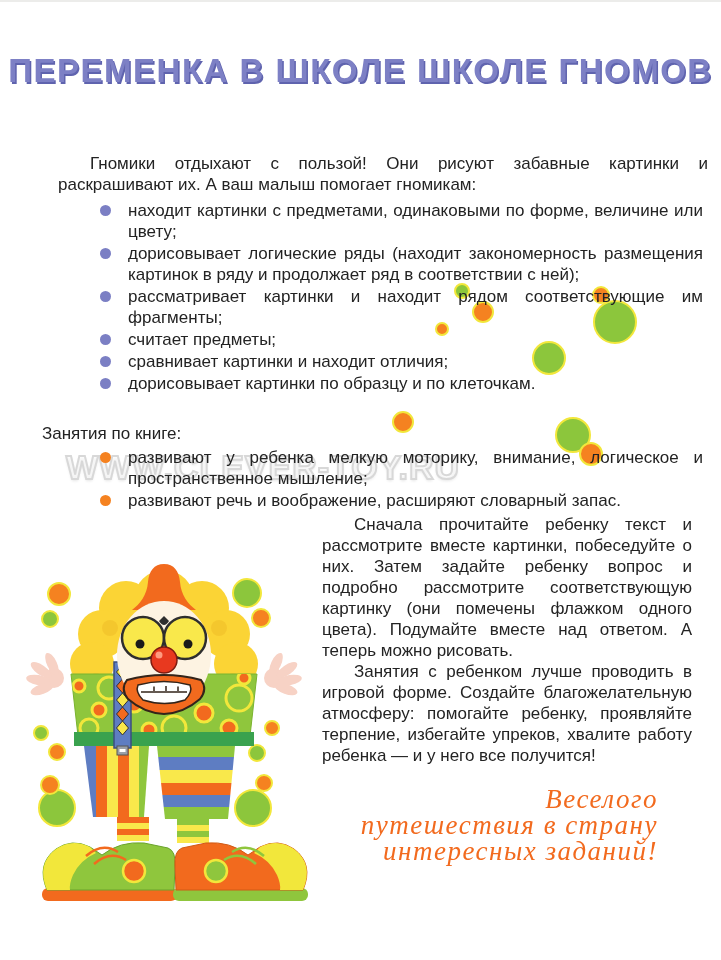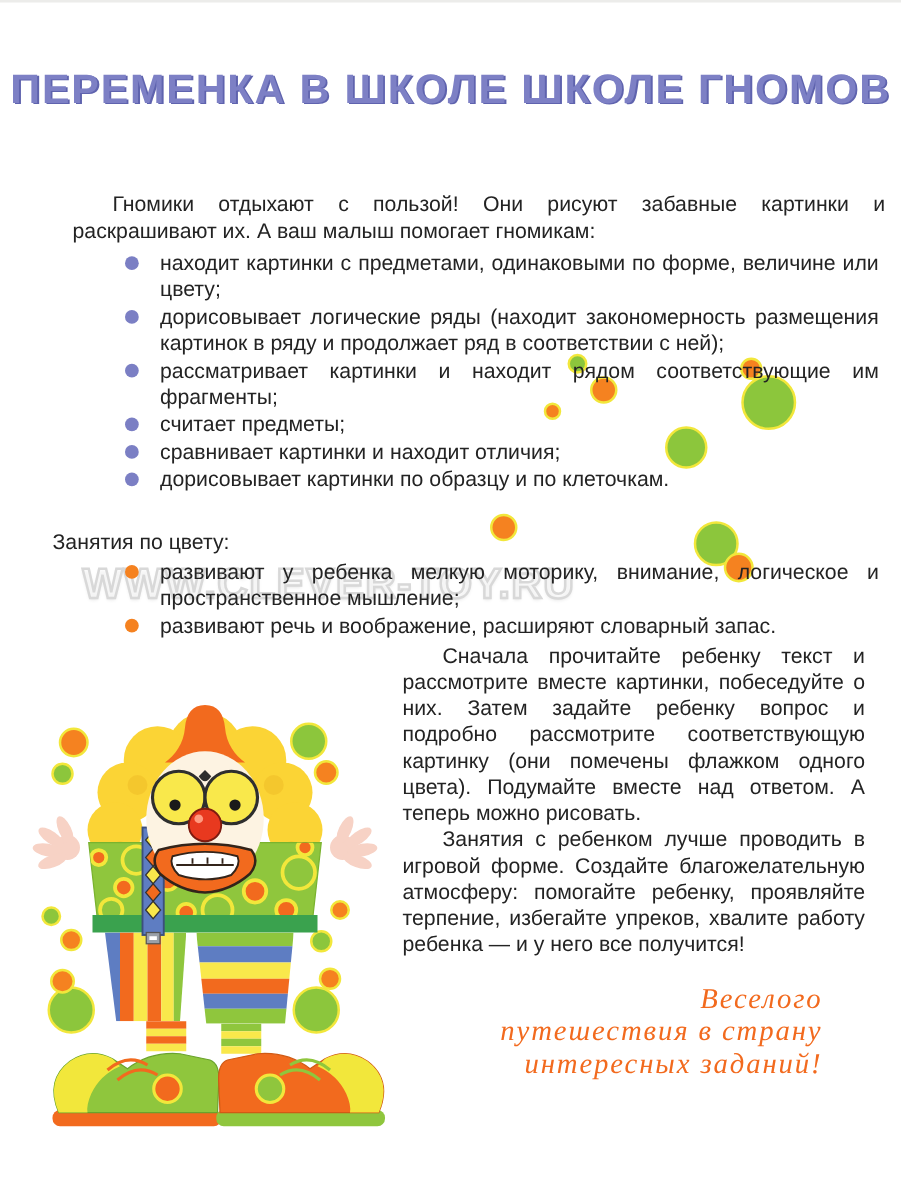--- a/index.html
+++ b/index.html
@@ -39,21 +39,21 @@
     font-size:34px;font-weight:bold;letter-spacing:1px;
     color:rgba(255,255,255,0.55);-webkit-text-stroke:2px var(--c-watermark);
     text-shadow:0 2px 3px rgba(0,0,0,0.10);}
   
   .guidance{position:absolute;top:514px;left:42px;width:650px;z-index:2;}
   .guidance p{font-size:17px;line-height:21px;margin:0;}
   .clown-float{float:left;width:268px;height:352px;margin:44px 12px 0 0;position:relative;}
   .clown-float svg{position:absolute;left:-28px;top:0;}
   .closing{margin-top:20px;text-align:right;padding-right:34px;
     font-family:"Liberation Serif", serif;font-style:italic;
-    font-size:23px;line-height:26px;letter-spacing:1.5px;color:var(--c-orange);}
+    font-size:27px;line-height:26px;letter-spacing:1.5px;color:var(--c-orange);}
   .closing span{display:block;}
   
   .circle{position:absolute;border-radius:50%;border:2px solid var(--c-yellow);
     box-sizing:border-box;z-index:1;}
   .circle.g{background:var(--c-green);}
   .circle.o{background:var(--c-circleorange);}
 </style>
 </head>
 <body>
 
@@ -85,21 +85,21 @@
         <span class="dot purple"></span>
         <span class="litext">сравнивает картинки и находит отличия;</span>
       </li>
     <li>
         <span class="dot purple"></span>
         <span class="litext">дорисовывает картинки по образцу и по клеточкам.</span>
       </li>
   </ul>
 
 
-  <p class="tblock act-head">Занятия по цвету:</p>
+  <p class="tblock act-head">Занятия по книге:</p>
 
   <ul class="tblock blist acts">
     <li>
         <span class="dot orangeb"></span>
         <span class="litext">развивают у ребенка мелкую моторику, внимание, логическое и пространственное мышление;</span>
       </li>
     <li>
         <span class="dot orangeb"></span>
         <span class="litext">развивают речь и воображение, расширяют словарный запас.</span>
       </li>

